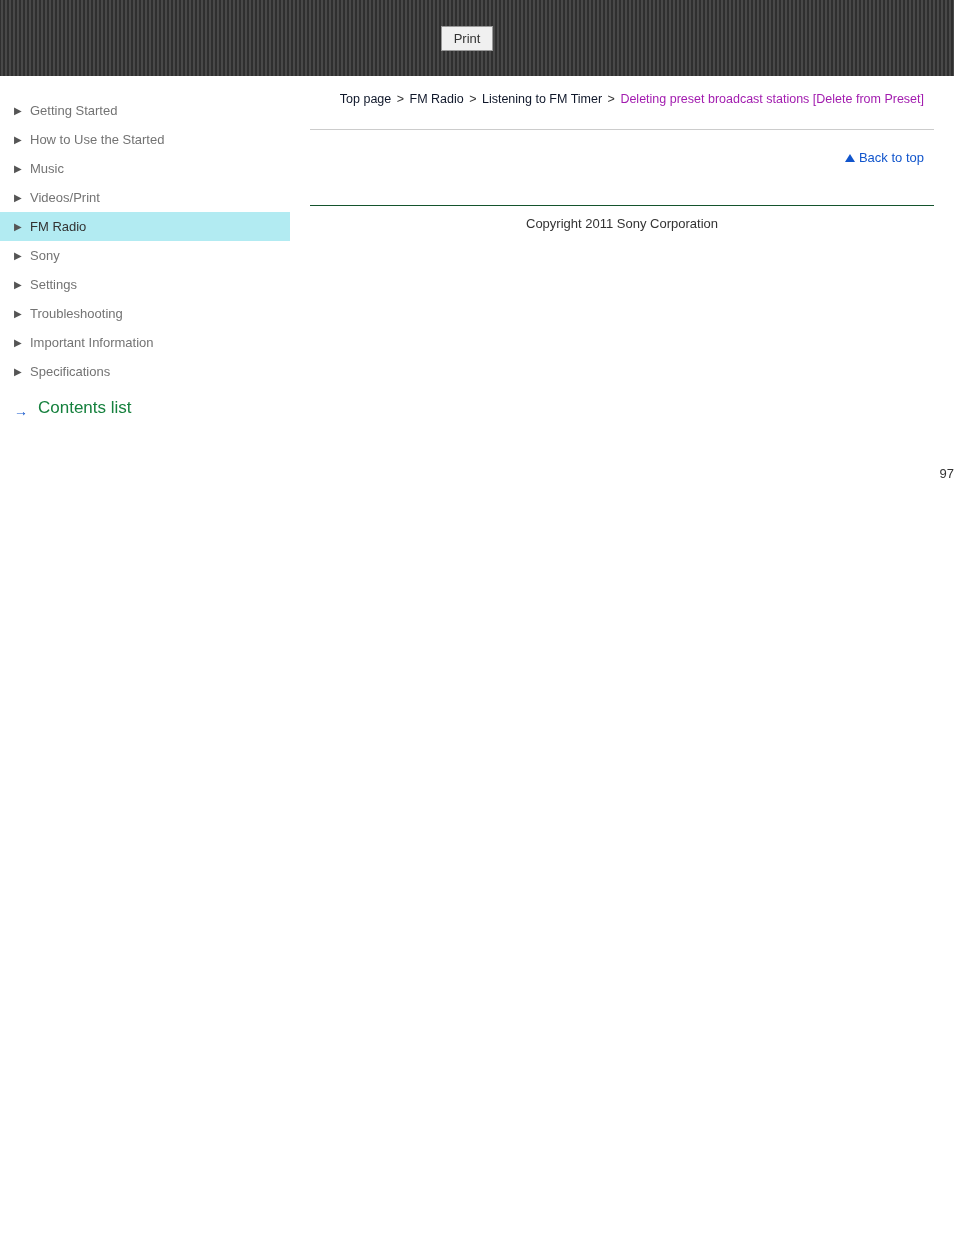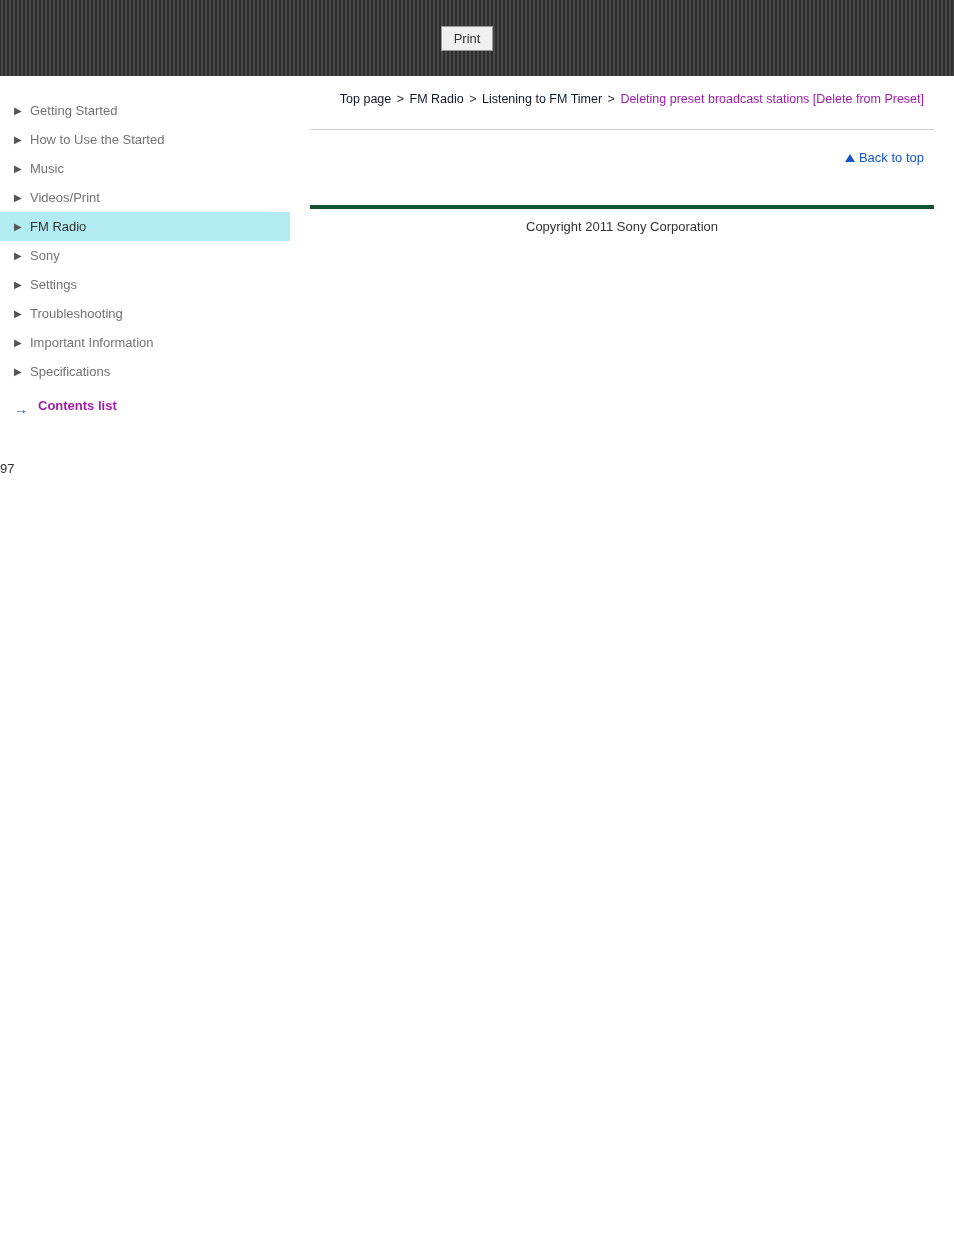--- a/index.html
+++ b/index.html
@@ -90,24 +90,23 @@
       height: 10px;
       margin-right: 6px;
       position: relative;
     }
     .contents-list-link .arrow-right::before {
       content: '→';
       color: #1155cc;
       font-size: 14px;
     }
     .contents-list-link a {
-      color: #a21caf;
+      color: #15803d;
       text-decoration: none;
-      font-size: 13px;
-      font-weight: bold;
+      font-size: 17px;
     }
 
     
     .content-area {
       flex: 1;
       padding: 0 20px 20px 20px;
     }
 
     
     .breadcrumb {
@@ -164,31 +163,31 @@
       height: 0;
       border-left: 5px solid transparent;
       border-right: 5px solid transparent;
       border-bottom: 8px solid #1155cc;
       margin-right: 4px;
       vertical-align: middle;
     }
 
     
     .footer {
-      border-top: 4px solid #14532d;
+      border-top: 1px solid #14532d;
       margin-top: 40px;
       padding: 10px 0;
       text-align: center;
       font-size: 13px;
       color: #333;
     }
 
     
     .page-number {
-      text-align: left;
+      text-align: right;
       margin-top: 30px;
       font-size: 13px;
       color: #333;
     }
   </style>
 </head>
 <body>
 
 <div class="header-bar">
   <button class="print-button">Print</button>

